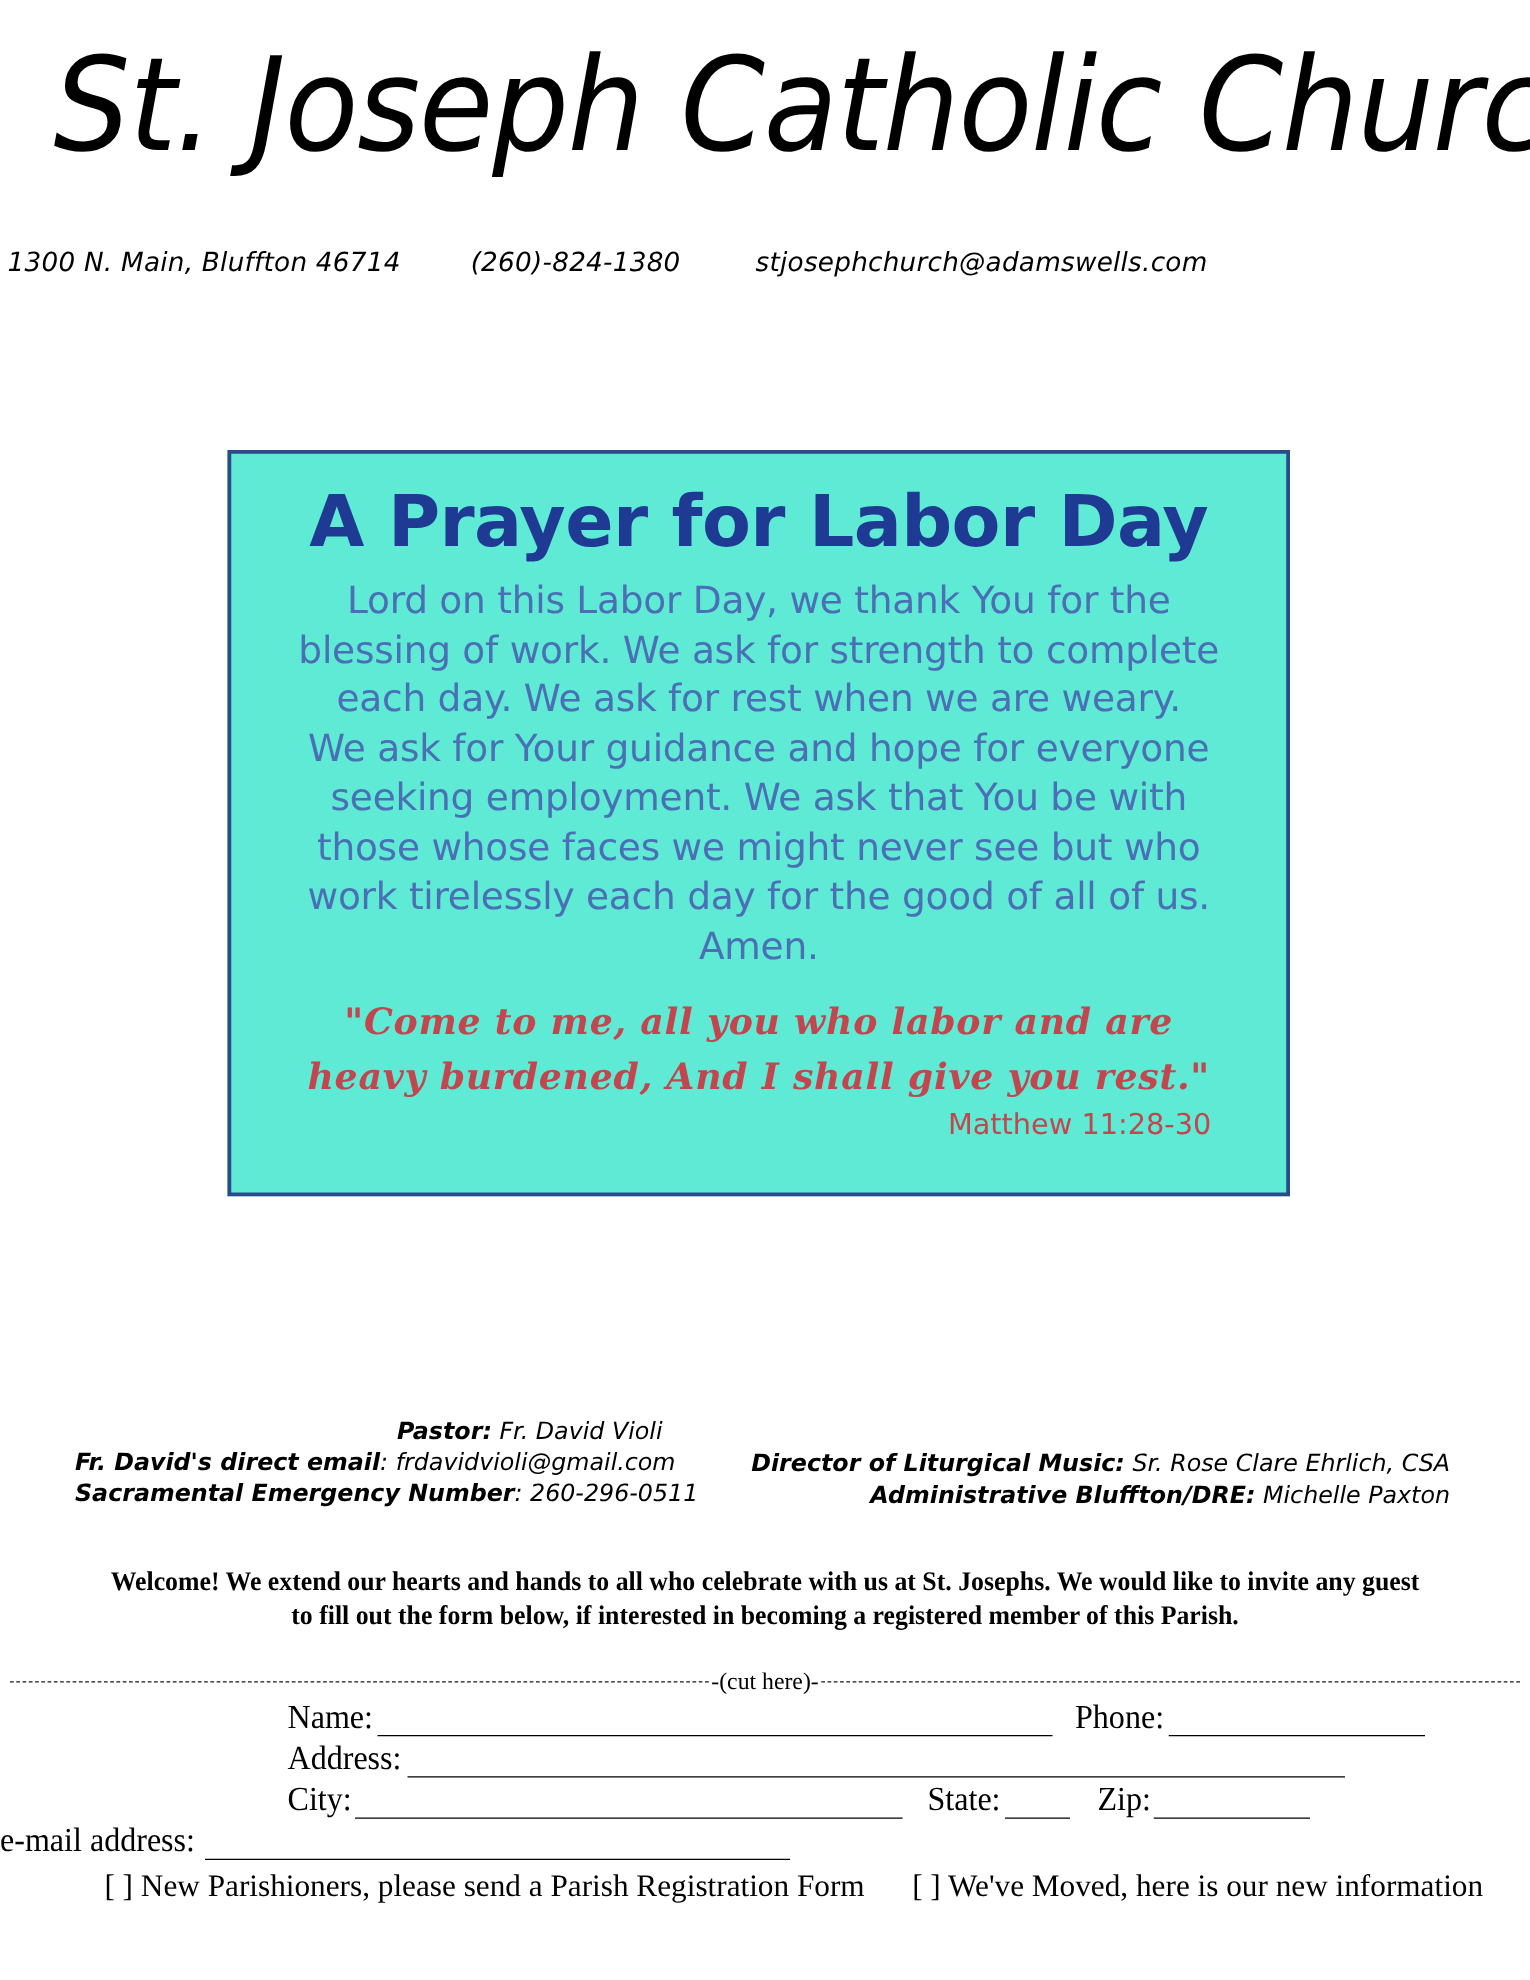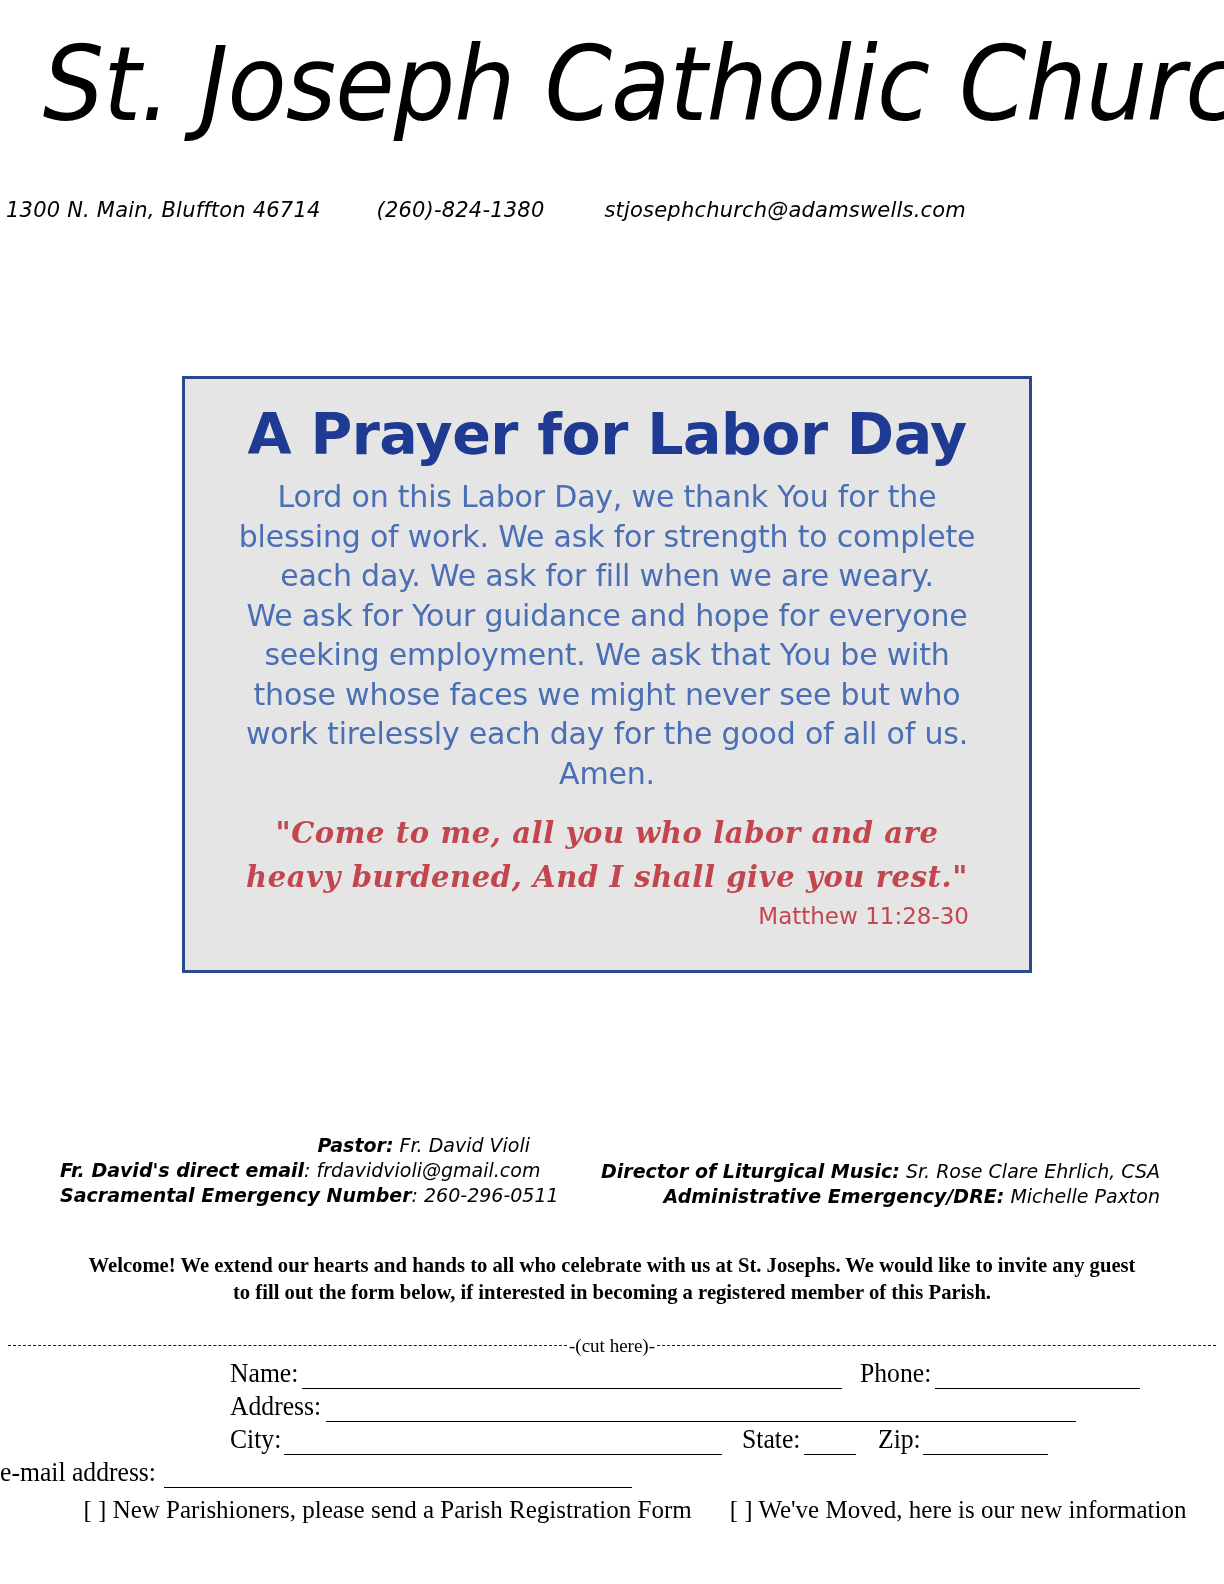--- a/index.html
+++ b/index.html
@@ -50,25 +50,25 @@
     letter-spacing: 0.2px;
   }
   .contact-line > span { white-space: nowrap; }
   .contact-gap-1 { display: inline-block; width: 56px; }
   .contact-gap-2 { display: inline-block; width: 60px; }
 
   
   .prayer-box {
     position: absolute;
     left: 182px;
-    top: 376px;
+    top: 360px;
     width: 850px;
     height: 597px;
     border: 3px solid #2b4a8b;
-    background: #e5e5e5;
+    background: #5eead4;
     box-sizing: border-box;
   }
   .prayer-title {
     text-align: center;
     margin-top: 22px;
     font-family: "DejaVu Sans", sans-serif;
     font-size: 57px;
     font-weight: 700;
     color: #1f3a93;
     letter-spacing: -0.5px;
@@ -253,21 +253,21 @@
   <span class="contact-gap-2"></span>
   <span>stjosephchurch@adamswells.com</span>
 </div>
 
 <div class="prayer-box">
   <div class="prayer-title">A Prayer for Labor Day</div>
 
   <div class="prayer-body">
     <p>Lord on this Labor Day, we thank You for the</p>
     <p>blessing of work. We ask for strength to complete</p>
-    <p>each day. We ask for fill when we are weary.</p>
+    <p>each day. We ask for rest when we are weary.</p>
     <p>We ask for Your guidance  and hope for everyone</p>
     <p>seeking employment. We ask that You be with</p>
     <p>those whose faces we might never see but who</p>
     <p>work tirelessly each day for the good of all of us.</p>
     <p>Amen.</p>
   </div>
 
   <div class="scripture">
     <span class="scripture-line">"Come to me, all you who labor and are</span>
     <span class="scripture-line">heavy burdened, And I shall give you rest."</span>
@@ -288,21 +288,21 @@
       <span class="staff-label">Sacramental Emergency Number</span><span class="staff-value">: 260-296-0511</span>
     </div>
   </div>
 
   <div class="staff-col-right">
     <div class="staff-row">
       <span class="staff-label">Director of Liturgical Music:</span>
       <span class="staff-value">Sr. Rose Clare Ehrlich, CSA</span>
     </div>
     <div class="staff-row">
-      <span class="staff-label">Administrative Emergency/DRE:</span>
+      <span class="staff-label">Administrative Bluffton/DRE:</span>
       <span class="staff-value">Michelle Paxton</span>
     </div>
   </div>
 </div>
 
 <div class="welcome">Welcome! We extend our hearts and hands to all who celebrate with us at St. Josephs. We would like to invite any guest to fill out the form below, if interested  in becoming a registered member of this Parish.</div>
 
 <div class="cut-line">
   <span class="cut-dash"></span>
   <span class="cut-label">-(cut here)-</span>

